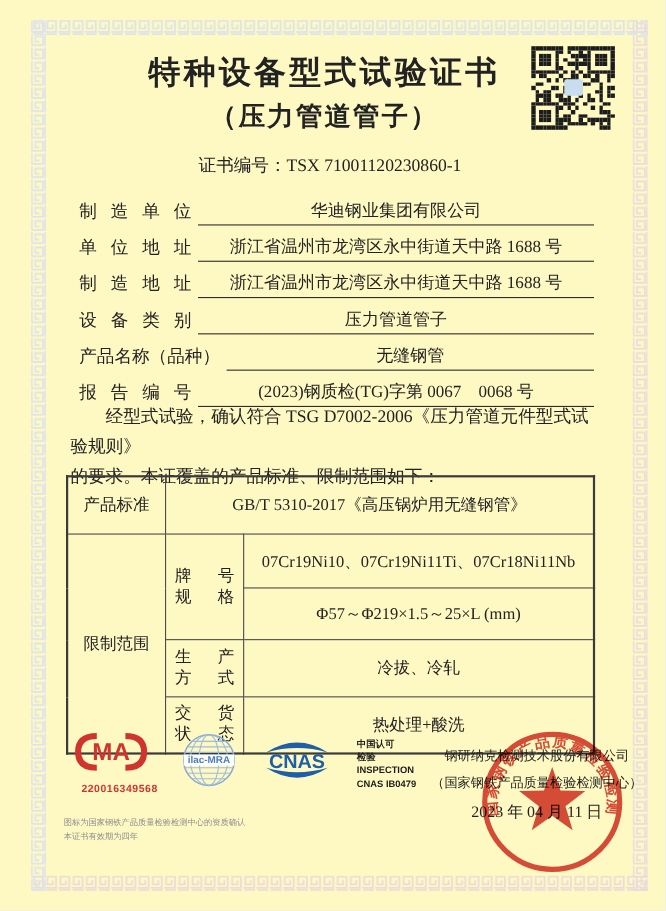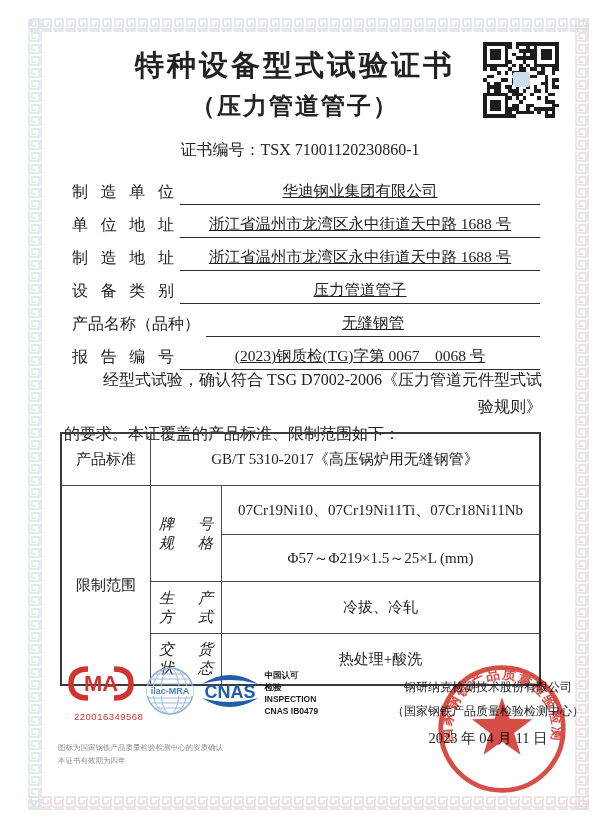--- a/index.html
+++ b/index.html
@@ -1,16 +1,16 @@
 <!DOCTYPE html>
 <html><head>
 <meta charset="utf-8">
 <style>
   html,body{margin:0;padding:0;background:#e9e9e9;}
-  .page{position:relative;width:605px;height:828px;margin:0 auto;background:#ffffff;
+  .page{position:relative;width:605px;height:828px;margin:0 auto;background:#fef9c3;
         font-family:"Liberation Serif","DejaVu Serif",serif;color:#222;overflow:hidden;}
   .bd{position:absolute;}
   .bd-top{left:28px;top:18px;}
   .bd-bottom{left:28px;top:796px;}
   .bd-left{left:28px;top:18px;}
   .bd-right{left:575px;top:18px;}
 
   .qr{position:absolute;left:483px;top:42px;width:76px;height:76px;
       display:grid;grid-template-columns:repeat(21,1fr);grid-template-rows:repeat(21,1fr);}
   .qr .c{background:transparent;}
@@ -21,40 +21,40 @@
          font-size:29px;font-weight:bold;letter-spacing:3px;}
   .subtitle{position:absolute;left:40px;top:90px;width:510px;text-align:center;
          font-size:24px;font-weight:bold;letter-spacing:2px;}
   .certno{position:absolute;left:40px;top:140px;width:520px;text-align:center;font-size:16px;}
 
   .fields{position:absolute;left:72px;top:172px;width:468px;}
   .frow{display:flex;align-items:flex-end;height:33px;}
   .flabel{flex:0 0 auto;font-size:16px;padding-bottom:2px;white-space:nowrap;}
   .flabel.jl{width:102px;text-align:justify;text-align-last:justify;}
   .fline{flex:1;margin-left:6px;border-bottom:1.3px solid #2c2c2c;text-align:center;
-         font-size:15.5px;padding-bottom:2px;white-space:nowrap;text-decoration:underline;}
+         font-size:15.5px;padding-bottom:2px;white-space:nowrap;}
 
   .statement{position:absolute;left:64px;top:366px;width:478px;font-size:16px;line-height:27px;}
-  .statement .l1{text-indent:2em;text-align:right;}
+  .statement .l1{text-indent:2em;}
 
   table.spec{position:absolute;left:60px;top:432px;width:481px;border-collapse:collapse;
              font-size:15px;}
   table.spec td{border:1px solid #4a4a4a;padding:6px 8px;}
   table.spec{border:2px solid #3a3a3a;}
   td.c1{width:72px;text-align:center;}
   td.c2{width:54px;text-align:center;line-height:19px;padding:2px 6px;}
-  td.c2 span{display:block;text-align:justify;text-align-last:justify;font-style:italic;}
+  td.c2 span{display:block;text-align:justify;text-align-last:justify;}
   td.vcen{text-align:center;height:39px;}
   td.vleft{text-align:center;padding-left:13px;}
   tr.r2 td{height:36px;} tr.r3 td{height:34px;} tr.r4 td{height:39px;} tr.r5 td{height:37px;}
 
-  .logos{position:absolute;left:58px;top:664px;display:flex;align-items:center;gap:1px;
+  .logos{position:absolute;left:58px;top:664px;display:flex;align-items:center;gap:21px;
          font-family:"Liberation Sans","DejaVu Sans",sans-serif;}
   .logoblk{text-align:center;}
-  .cma-num{font-size:9.5px;font-weight:normal;color:#cf352e;letter-spacing:.5px;margin-top:1px;margin-left:16px;}
+  .cma-num{font-size:9.5px;font-weight:bold;color:#cf352e;letter-spacing:.5px;margin-top:1px;margin-left:16px;}
   .cal-num{font-size:5.5px;color:#cf352e;margin-top:1px;white-space:nowrap;}
   .cnas-text{width:64px;font-size:8.5px;font-weight:bold;color:#1c1c1c;line-height:12px;text-align:left;}
   .notes{position:absolute;left:58px;top:741px;width:292px;color:#8d8d8d;
          font-size:7.5px;line-height:13px;font-family:"Liberation Sans","DejaVu Sans",sans-serif;}
   .issuer{position:absolute;left:372px;top:679px;width:232px;text-align:center;}
   .issuer .i1{font-size:12px;}
   .issuer .i2{font-size:12px;margin-top:7px;}
   .issuer .i3{font-size:14.5px;margin-top:9px;}
   .seal{position:absolute;left:428px;top:655px;opacity:.9;mix-blend-mode:multiply;}
 </style>

